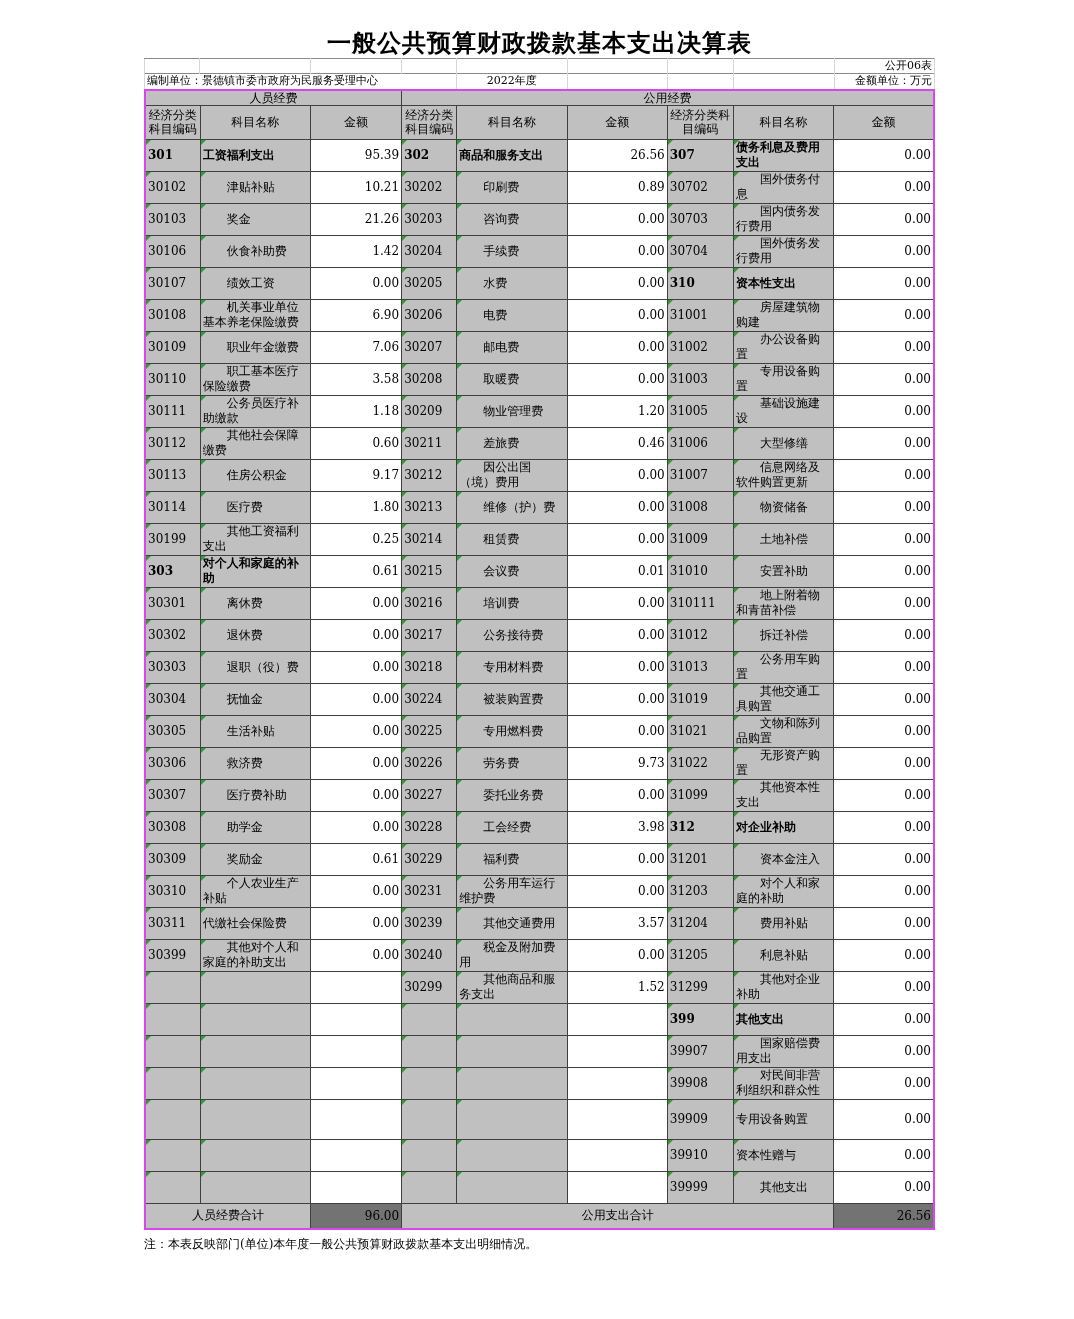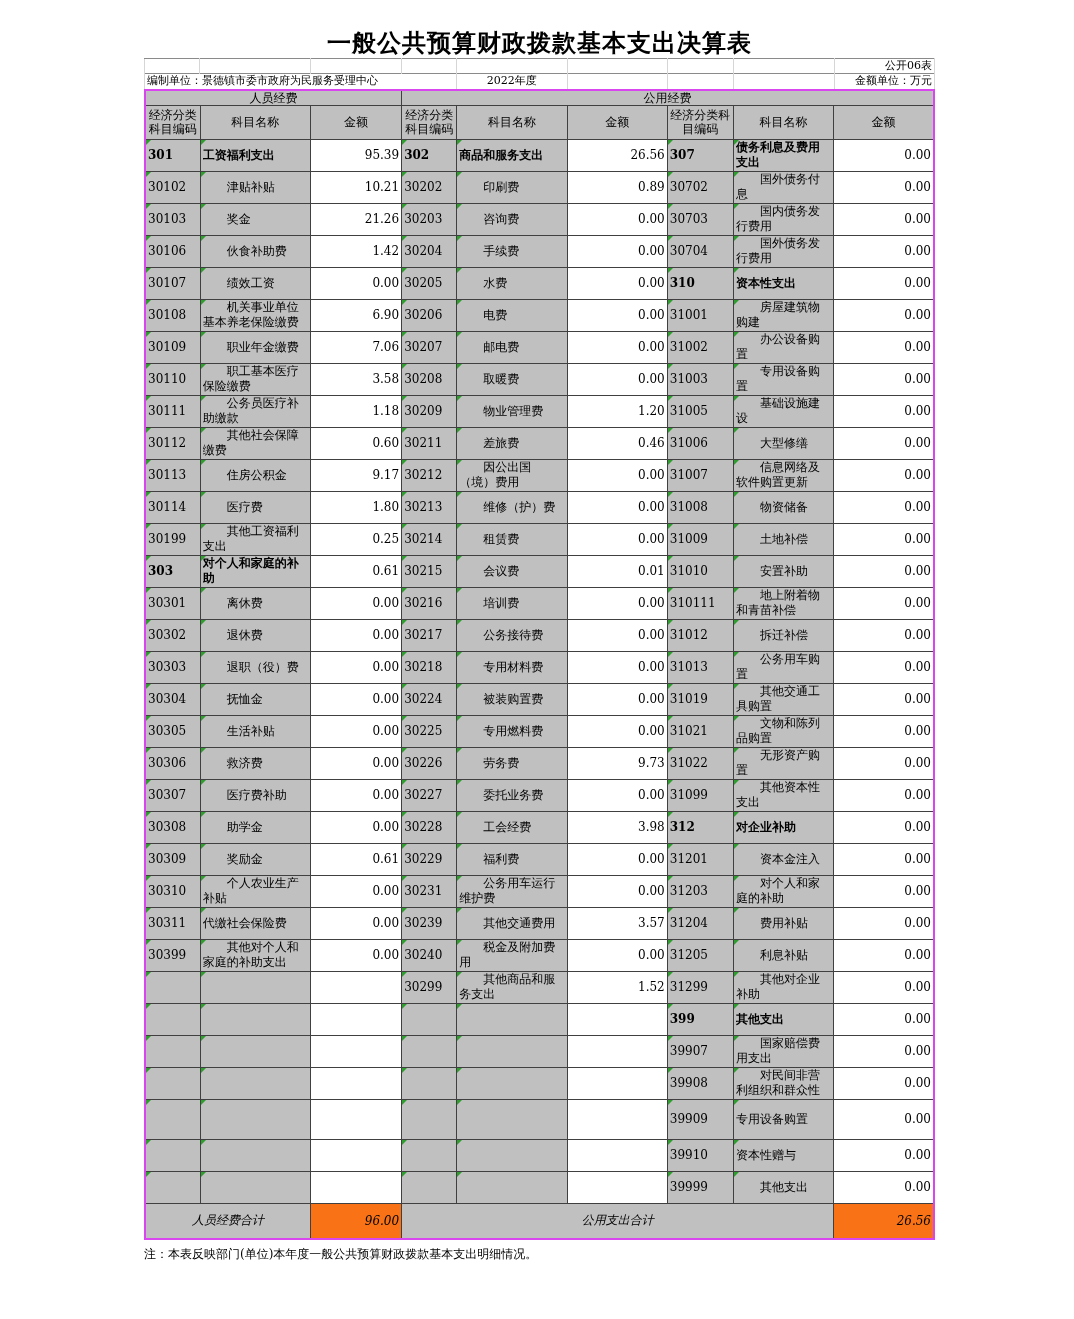--- a/index.html
+++ b/index.html
@@ -21,23 +21,23 @@
   tbody tr { height:32px; }
   tbody tr:nth-child(31) { height:40px; }
   td.code, td.name { background:#c0c0c0; position:relative; overflow:hidden; }
   td.code::before, td.name::before { content:""; position:absolute; top:0; left:0; width:0; height:0; border-top:5px solid #2f9e2f; border-right:5px solid transparent; }
   td.code { text-align:left; padding-left:2px; }
   td.name > div { line-height:15px; max-height:30px; overflow:hidden; }
   tbody tr:nth-child(31) td.name > div { max-height:38px; }
   td.name > div.ind { text-indent:24px; }
   td.name > div.bold, td.code.bold { font-weight:bold; }
   td.amt { background:#ffffff; text-align:right; padding-right:3px; }
-  tfoot tr { height:36px;font-style:italic; }
+  tfoot tr { height:26px; }
   tfoot td.flabel { background:#c0c0c0; text-align:center; }
-  tfoot td.amt { background:#f97316; }
+  tfoot td.amt { background:#737373; }
   .note { margin-top:7px; font-size:12px; line-height:15px; text-align:left; }
 </style>
 </head>
 <body>
 
 <div class="page">
   <div class="sheet">
 
     <div class="title">一般公共预算财政拨款基本支出决算表</div>
 

